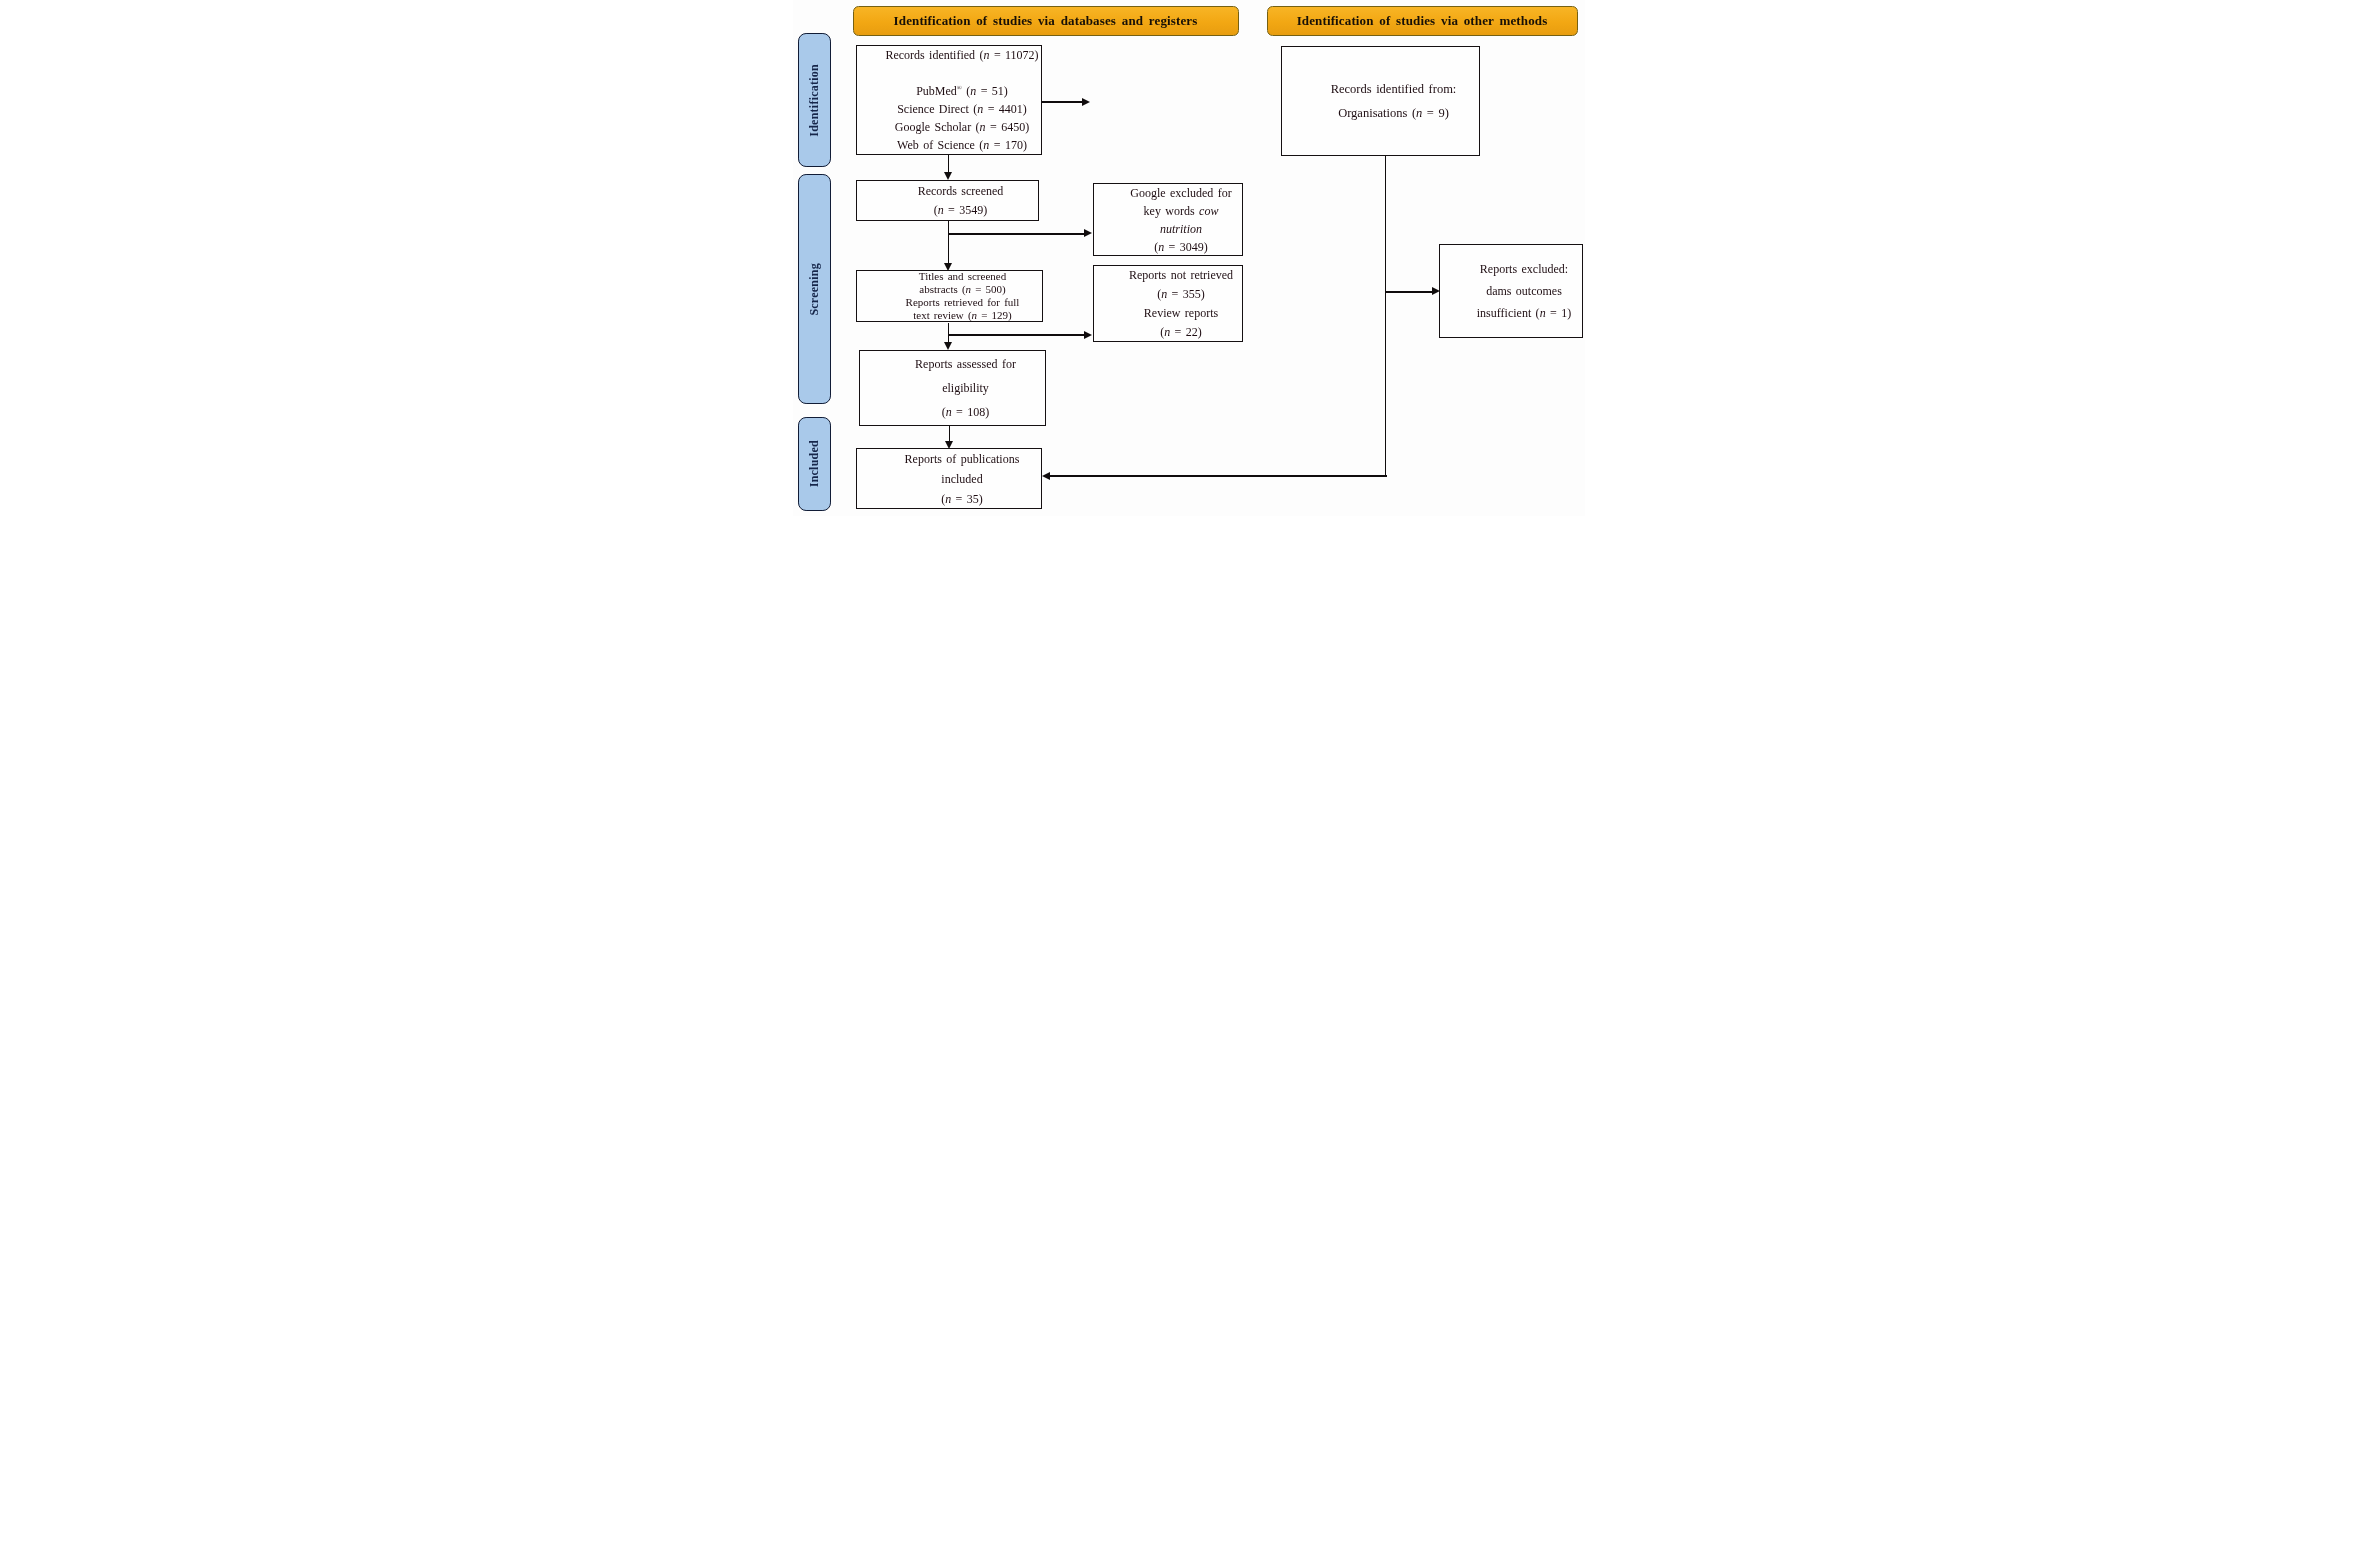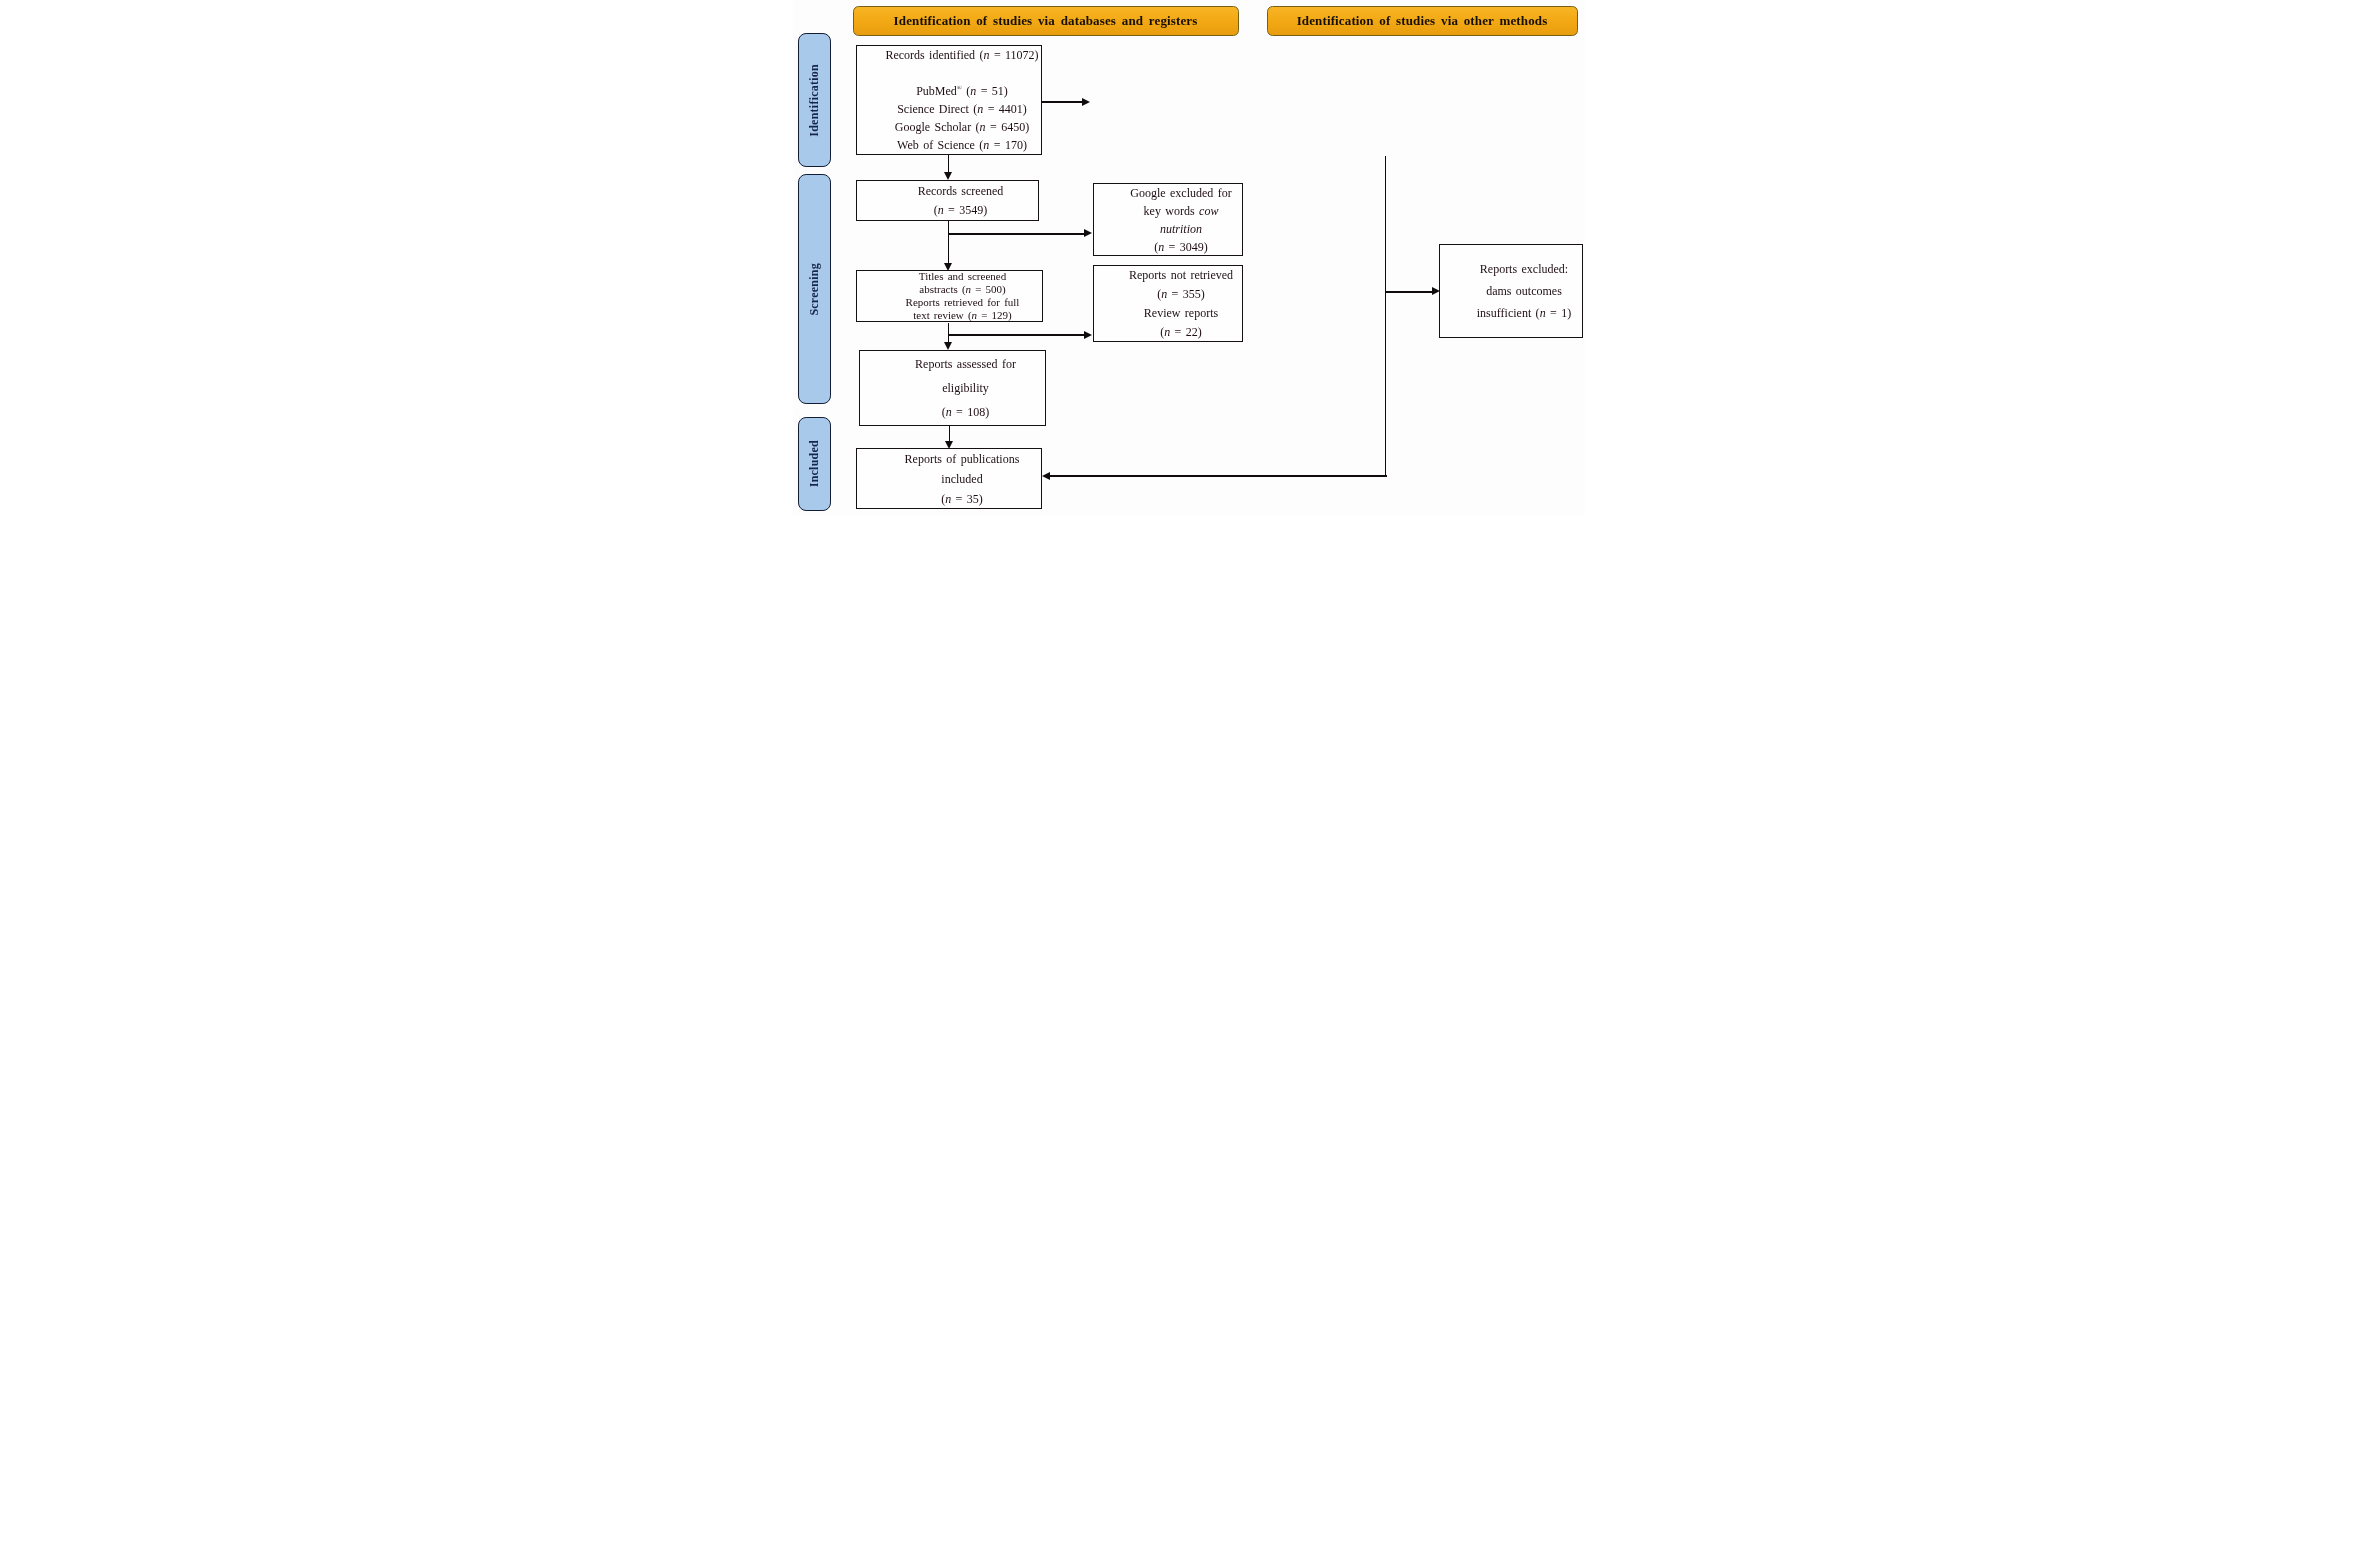--- a/index.html
+++ b/index.html
@@ -126,20 +126,24 @@
       <div class="line"><span class="it">nutrition</span></div>
       <div class="line"><span>(</span><span class="it">n</span><span> = 3049)</span></div>
     </div>
   <div class="box fz-h" style="left:300px;top:265px;width:150px;height:77px;">
       <div class="line"><span>Reports not retrieved</span></div>
       <div class="line"><span>(</span><span class="it">n</span><span> = 355)</span></div>
       <div class="line"><span>Review reports</span></div>
       <div class="line"><span>(</span><span class="it">n</span><span> = 22)</span></div>
     </div>
 
+  <div class="box fz-i" style="left:488px;top:46px;width:199px;height:110px;">
+      <div class="line"><span>Records identified from:</span></div>
+      <div class="line"><span>Organisations (</span><span class="it">n</span><span> = 9)</span></div>
+    </div>
   <div class="box fz-j" style="left:646px;top:244px;width:144px;height:94px;">
       <div class="line"><span>Reports excluded:</span></div>
       <div class="line"><span>dams outcomes</span></div>
       <div class="line"><span>insufficient (</span><span class="it">n</span><span> = 1)</span></div>
     </div>
 
   <div class="hline" style="left:249px;top:101px;width:40px;"></div>
   <div class="head r" style="left:289px;top:98px;"></div>
 
   <div class="vline" style="left:155px;top:155px;height:18px;"></div>

